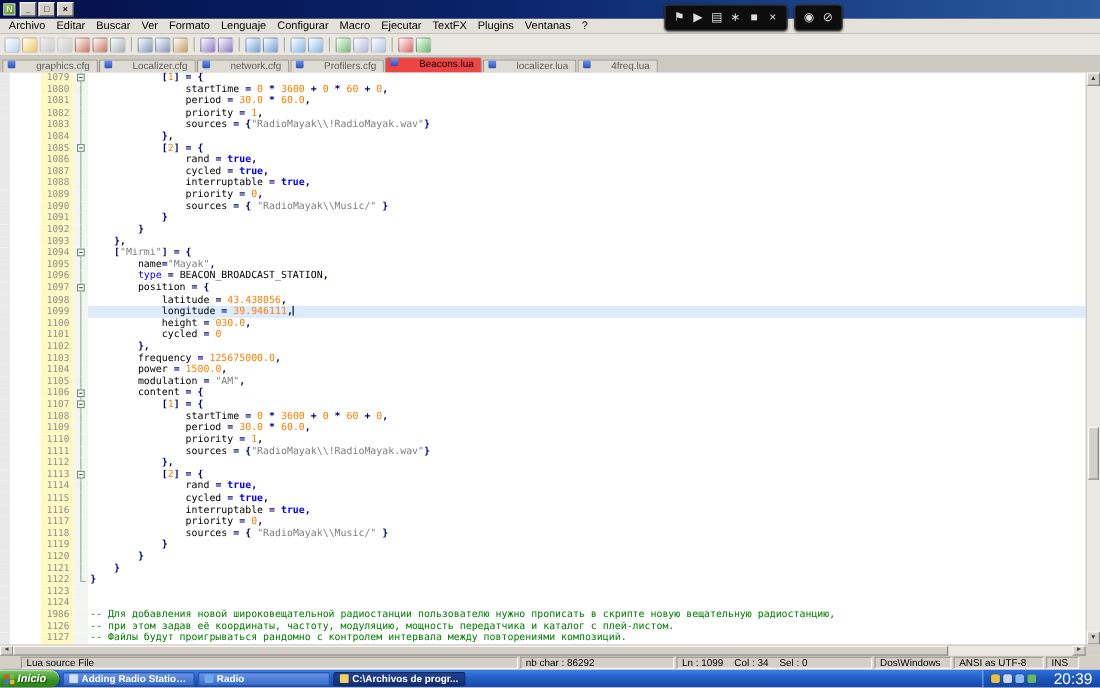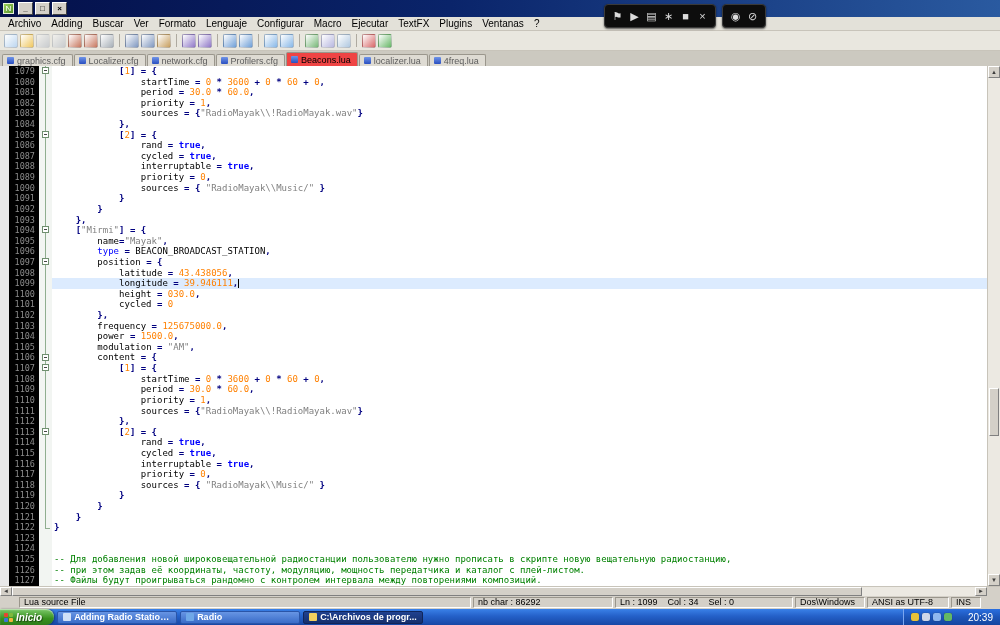--- a/index.html
+++ b/index.html
@@ -49,37 +49,37 @@
     height:20px; background:#e9e7df; border-bottom:1px solid #c8c4ba;
     display:flex; align-items:center; gap:2px; padding-left:4px;
   }
   .tb-icon { width:14px; height:14px; border-radius:2px; border:1px solid rgba(0,0,0,.18); flex:none; }
   .tb-icon.disabled { opacity:.4; }
   .tb-sep { width:1px; height:13px; background:#aeaaa0; margin:0 3px; flex:none; }
 
   
   .tabbar { height:15px; background:#ccc9c0; display:flex; align-items:flex-end; gap:1px; padding-left:2px; }
   .tab {
-    display:flex; align-items:center; gap:3px; height:12px;
+    display:flex; gap:19px; height:12px;
     font-size:9px; color:#5d5d5d; background:#dedbd3;
     border:1px solid #9a968c; border-bottom:none; border-radius:2px 2px 0 0;
     padding:0 6px 0 4px; white-space:nowrap;
   }
   .tab.active { background:#ef4444; color:#000; height:14px; }
   .tab-icon { width:7px; height:7px; background:linear-gradient(#6f94e8,#2a4fc0); border-radius:1px; flex:none; }
 
   
   .editor { height:520px; background:#fff; position:relative; overflow:hidden; }
   .rows { position:absolute; left:0; top:0; right:13px; }
   .row {
     display:flex; height:10.612px; line-height:10.6px;
     font-family:"DejaVu Sans Mono", monospace; font-size:9px; white-space:pre;
   }
   .cell-bm   { width:9px;  background:#e9e9e9; flex:none; }
-  .cell-num  { width:30px; background:#000000; color:#8c8c8c; text-align:right; padding-right:4px; font-size:8.5px; flex:none; }
+  .cell-num  { width:30px; background:#fef9c3; color:#8c8c8c; text-align:right; padding-right:4px; font-size:8.5px; flex:none;margin-left:28px; }
   .cell-fold { width:13px; background:#f2f5f2; position:relative; flex:none; }
   .cell-code { flex:1; color:#000; padding-left:2px; overflow:hidden; }
   .row.cur .cell-code { background:#dcebfe; }
   .fv  { position:absolute; left:6px; top:0; bottom:0; width:1px; background:#8fae8f; display:block; }
   .fvh { position:absolute; left:6px; top:0; height:50%; width:1px; background:#8fae8f; display:block; }
   .fh  { position:absolute; left:6px; top:50%; right:2px; height:1px; background:#8fae8f; display:block; }
   .fbox {
     position:absolute; left:50%; top:50%; width:7px; height:7px; margin:-4px 0 0 -4px;
     background:#fff; border:1px solid #6f8f6f; display:block;
   }
@@ -156,21 +156,21 @@
     display:flex; align-items:center; gap:3px; padding:0 5px;
     background:linear-gradient(#6795e4,#3a6cc8); border:1px solid #2a55a8; border-radius:2px;
     color:#fff; font-size:9px; white-space:nowrap; overflow:hidden;
   }
   .taskbtn.active { background:linear-gradient(#20418f,#152f6d); border-color:#10255a; }
   .task-ic { width:8px; height:8px; border-radius:1px; flex:none; }
   .task-label { overflow:hidden; text-overflow:ellipsis; }
   .tray {
     height:16px; display:flex; align-items:center; gap:16px; padding:0 7px; flex:none;
     background:linear-gradient(#2a6fe0,#1d55b8 50%,#1445a0);
-    border-left:1px solid #7aa6f0; color:#fff; font-size:10px;
+    border-left:1px solid #7aa6f0; color:#fff; font-size:14px;
   }
   .tray-icons { display:flex; gap:3px; align-items:center; }
   .tray-ic { width:8px; height:8px; border-radius:2px; display:inline-block; box-shadow:0 0 1px rgba(0,0,0,.6); }
 </style>
 </head>
 <body>
 
 <div class="app">
   <div class="titlebar">
     <span class="app-icon">N</span>
@@ -191,21 +191,21 @@
         <span class="ov-icon">×</span>
       </div>
       <div class="ov-group">
         <span class="ov-icon">◉</span>
         <span class="ov-icon">⊘</span>
       </div>
     </div>
 
   <div class="menubar">
       <span class="menu-item">Archivo</span>
-      <span class="menu-item">Adding</span>
+      <span class="menu-item">Editar</span>
       <span class="menu-item">Buscar</span>
       <span class="menu-item">Ver</span>
       <span class="menu-item">Formato</span>
       <span class="menu-item">Lenguaje</span>
       <span class="menu-item">Configurar</span>
       <span class="menu-item">Macro</span>
       <span class="menu-item">Ejecutar</span>
       <span class="menu-item">TextFX</span>
       <span class="menu-item">Plugins</span>
       <span class="menu-item">Ventanas</span>
@@ -314,21 +314,21 @@
         <div class="row"><span class="cell-bm"></span><span class="cell-num">1115</span><span class="cell-fold"><span class="fv"></span></span><span class="cell-code"><span class="tk-t">                </span><span class="tk-i">cycled </span><span class="tk-o">= </span><span class="tk-k">true</span><span class="tk-o">,</span></span></div>
         <div class="row"><span class="cell-bm"></span><span class="cell-num">1116</span><span class="cell-fold"><span class="fv"></span></span><span class="cell-code"><span class="tk-t">                </span><span class="tk-i">interruptable </span><span class="tk-o">= </span><span class="tk-k">true</span><span class="tk-o">,</span></span></div>
         <div class="row"><span class="cell-bm"></span><span class="cell-num">1117</span><span class="cell-fold"><span class="fv"></span></span><span class="cell-code"><span class="tk-t">                </span><span class="tk-i">priority </span><span class="tk-o">= </span><span class="tk-n">0</span><span class="tk-o">,</span></span></div>
         <div class="row"><span class="cell-bm"></span><span class="cell-num">1118</span><span class="cell-fold"><span class="fv"></span></span><span class="cell-code"><span class="tk-t">                </span><span class="tk-i">sources </span><span class="tk-o">= { </span><span class="tk-s">"RadioMayak\\Music/"</span><span class="tk-o"> }</span></span></div>
         <div class="row"><span class="cell-bm"></span><span class="cell-num">1119</span><span class="cell-fold"><span class="fv"></span></span><span class="cell-code"><span class="tk-t">            </span><span class="tk-o">}</span></span></div>
         <div class="row"><span class="cell-bm"></span><span class="cell-num">1120</span><span class="cell-fold"><span class="fv"></span></span><span class="cell-code"><span class="tk-t">        </span><span class="tk-o">}</span></span></div>
         <div class="row"><span class="cell-bm"></span><span class="cell-num">1121</span><span class="cell-fold"><span class="fv"></span></span><span class="cell-code"><span class="tk-t">    </span><span class="tk-o">}</span></span></div>
         <div class="row"><span class="cell-bm"></span><span class="cell-num">1122</span><span class="cell-fold"><span class="fvh"></span><span class="fh"></span></span><span class="cell-code"><span class="tk-o">}</span></span></div>
         <div class="row"><span class="cell-bm"></span><span class="cell-num">1123</span><span class="cell-fold"></span><span class="cell-code"></span></div>
         <div class="row"><span class="cell-bm"></span><span class="cell-num">1124</span><span class="cell-fold"></span><span class="cell-code"></span></div>
-        <div class="row"><span class="cell-bm"></span><span class="cell-num">1125</span><span class="cell-fold"></span><span class="cell-code"><span class="tk-c">-- Для добавления новой широковещательной радиостанции пользователю нужно прописать в скрипте новую вещательную радиостанцию,</span></span></div>
+        <div class="row"><span class="cell-bm"></span><span class="cell-num">1986</span><span class="cell-fold"></span><span class="cell-code"><span class="tk-c">-- Для добавления новой широковещательной радиостанции пользователю нужно прописать в скрипте новую вещательную радиостанцию,</span></span></div>
         <div class="row"><span class="cell-bm"></span><span class="cell-num">1126</span><span class="cell-fold"></span><span class="cell-code"><span class="tk-c">-- при этом задав её координаты, частоту, модуляцию, мощность передатчика и каталог с плей-листом.</span></span></div>
         <div class="row"><span class="cell-bm"></span><span class="cell-num">1127</span><span class="cell-fold"></span><span class="cell-code"><span class="tk-c">-- Файлы будут проигрываться рандомно с контролем интервала между повторениями композиций.</span></span></div>
       </div>
     <div class="vscroll">
       <div class="sb-btn up"></div>
       <div class="vthumb"></div>
       <div class="sb-btn down"></div>
     </div>
   </div>
 

